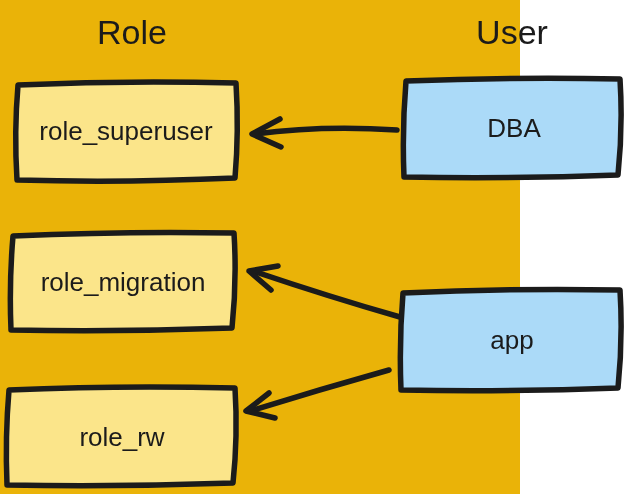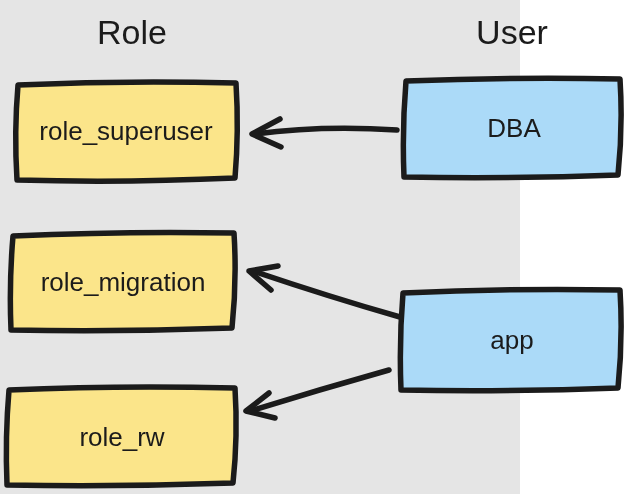--- a/index.html
+++ b/index.html
@@ -4,21 +4,21 @@
 <style>
   html, body { margin: 0; padding: 0; }
   body {
     width: 632px; height: 494px; overflow: hidden;
     background: #ffffff;
     font-family: "Liberation Sans", sans-serif;
   }
   .stage {
     position: relative;
     width: 520px; height: 494px;
-    background: #e5e5e5;
+    background: #eab308;
   }
   svg { display: block; }
   text {
     font-family: "Liberation Sans", sans-serif;
     stroke: none;
     fill: #1b1b1b;
   }
   .col-title {
     font-size: 34px;
     font-weight: 400;

